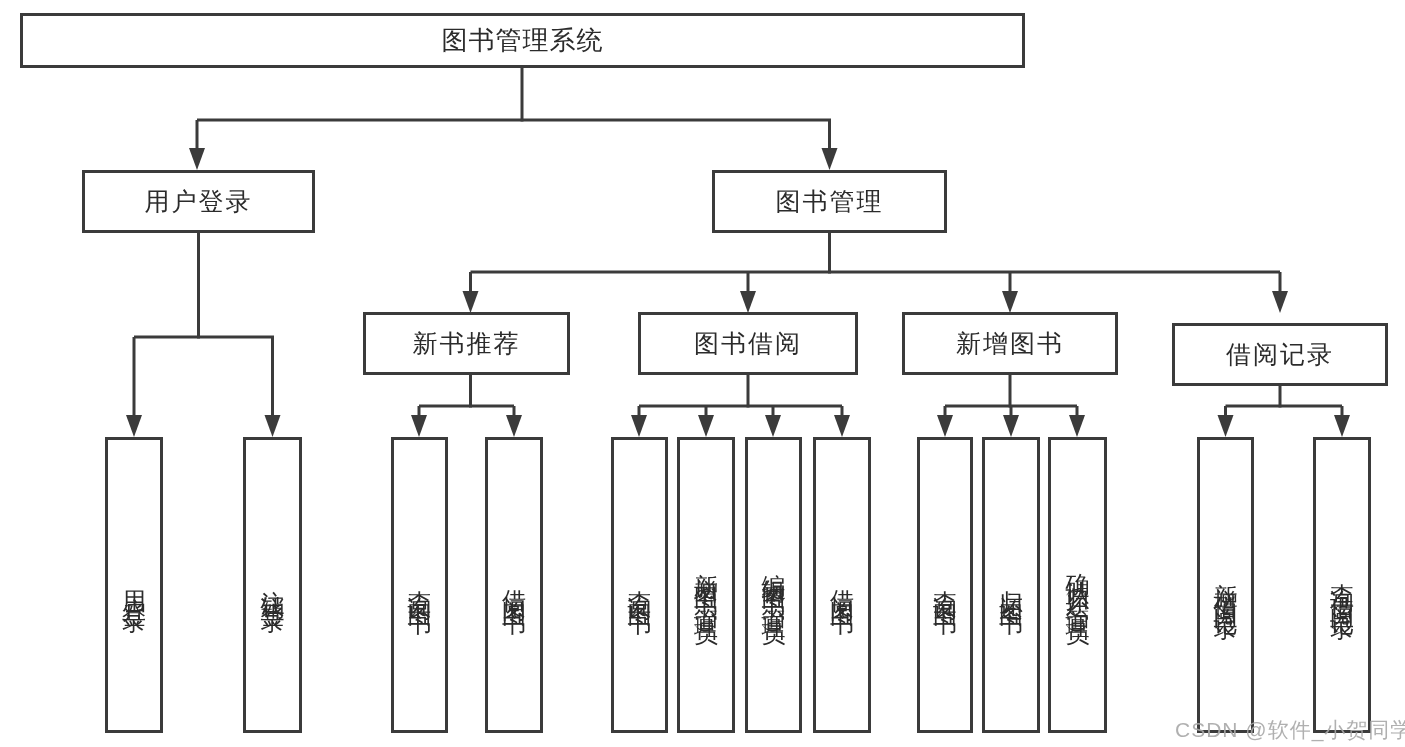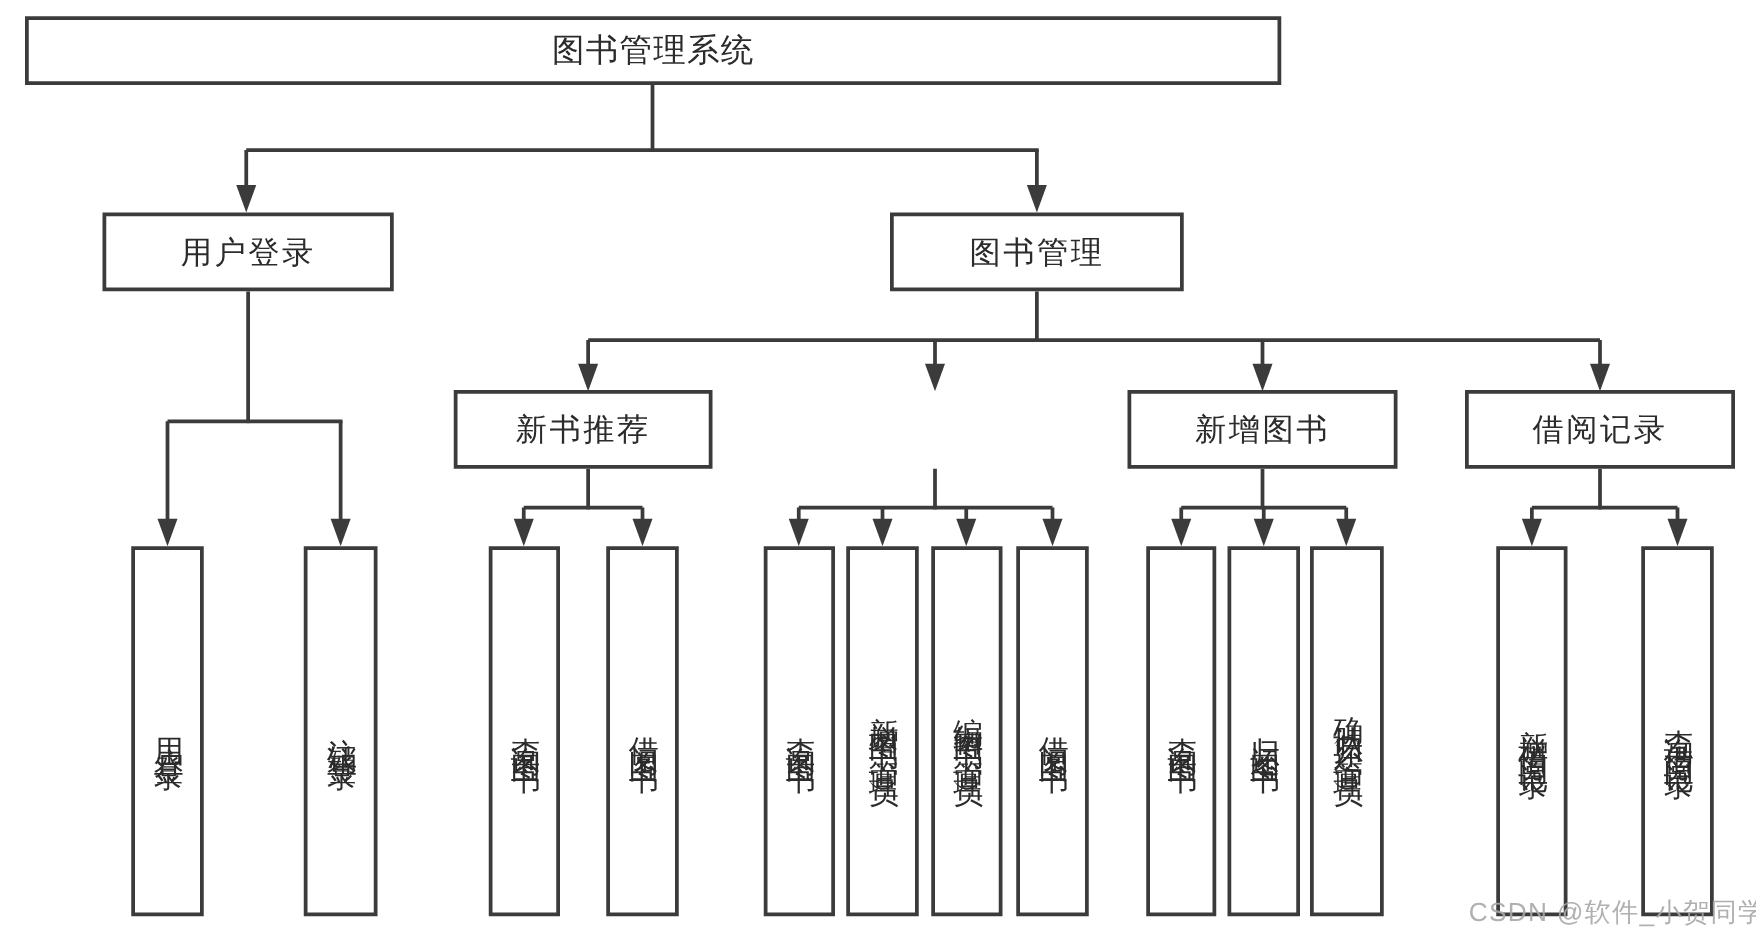--- a/index.html
+++ b/index.html
@@ -127,22 +127,23 @@
     <polygon points="1217.5,415 1233.5,415 1225.5,437" stroke="none"></polygon>
     <polygon points="1334,415 1350,415 1342,437" stroke="none"></polygon>
   </svg>
 
   <div class="box root-box">图书管理系统</div>
 
   <div class="box lv2" style="left:82px; width:233px;">用户登录</div>
   <div class="box lv2" style="left:712px; width:235px;">图书管理</div>
 
   <div class="box lv3" style="left:363px; width:207px;">新书推荐</div>
+  <div class="box lv3" style="left:638px; width:220px;">图书借阅</div>
   <div class="box lv3" style="left:902px; width:216px;">新增图书</div>
-  <div class="box lv3" style="left:1172px; width:216px;">借阅记录</div>
+  <div class="box lv3" style="left:1172px; width:216px;margin-top:11px;">借阅记录</div>
 
   <div class="box leaf" style="left:105px; width:58px;">
     <span class="vtext">用户登录</span>
   </div>
   <div class="box leaf" style="left:243px; width:59px;">
     <span class="vtext">注销登录</span>
   </div>
   <div class="box leaf" style="left:391px; width:57px;">
     <span class="vtext">查询图书</span>
   </div>

